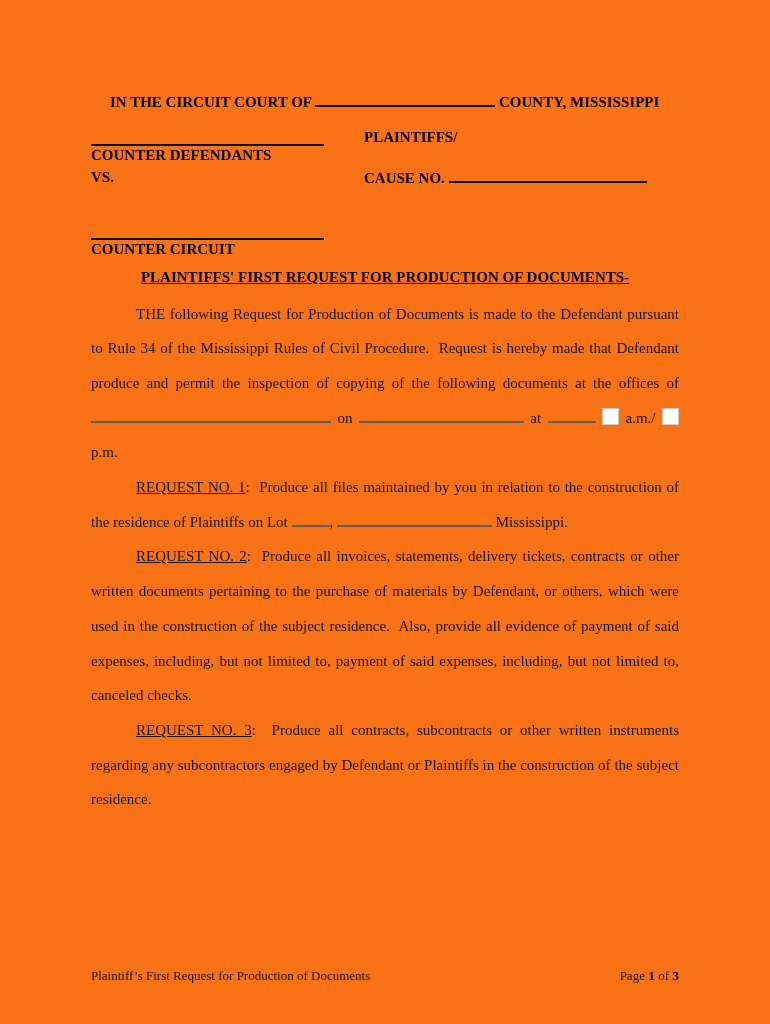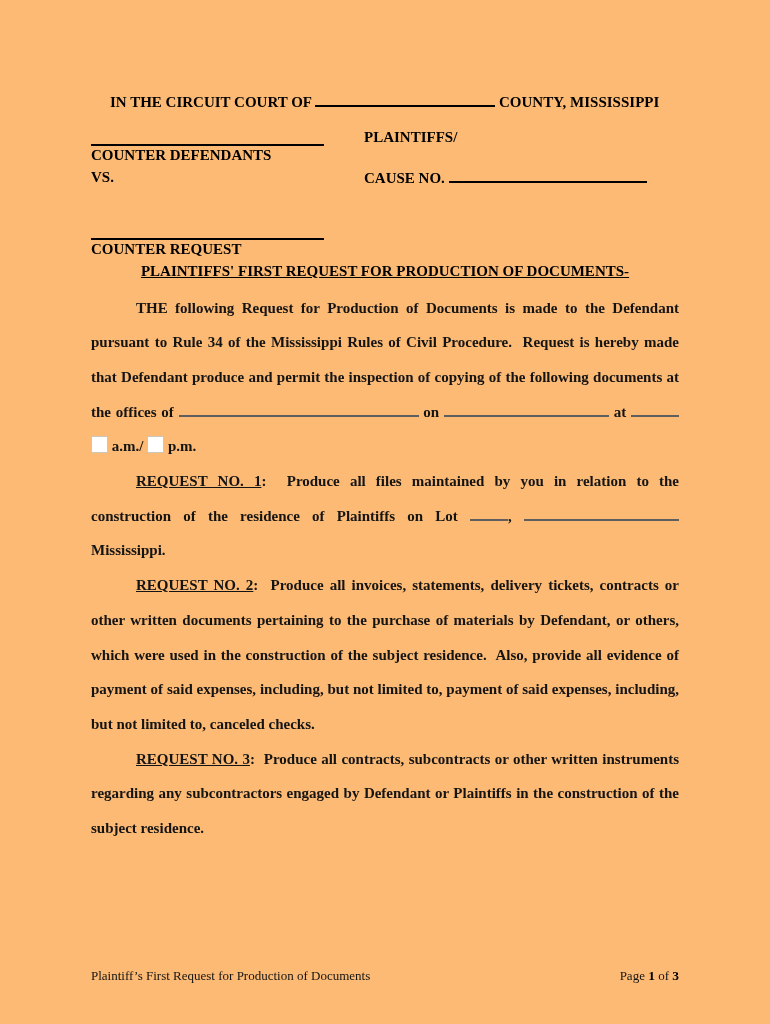--- a/index.html
+++ b/index.html
@@ -1,20 +1,20 @@
 <!DOCTYPE html>
 <html><head>
 <meta charset="utf-8">
 <style>
   html, body { margin: 0; padding: 0; background: #ffffff; }
   .page {
     position: relative;
     width: 770px;
     height: 1024px;
-    background: #fdba74;
+    background: #f97316;
     box-sizing: border-box;
     padding: 93px 91px 0 91px;
     font-family: "Liberation Serif", "DejaVu Serif", serif;
     font-size: 15px;
     color: #141414;
     overflow: hidden;
   }
   
   .court-line {
     font-weight: bold;
@@ -40,34 +40,33 @@
   .cap-line { height: 17.5px; line-height: 17.5px; }
   .party-blank {
     width: 233px;
     height: 15px;
     border-bottom: 2px solid #000;
   }
   .row-parties1 { margin-top: 18px; }
   .row-vs       { margin-top: 5px; }
   .row-parties2 { margin-top: 36px; }
   .doc-title {
-    margin-top: 5px;
+    margin-top: 11px;
     text-align: center;
     font-weight: bold;
     color: #000;
     line-height: 17.5px;
   }
   .doc-title .t-line { text-decoration: underline; }
   
   .body-para {
     margin: 0;
     line-height: 34.7px;
     text-align: justify;
     text-indent: 45px;
-    font-weight: bold;
   }
   .intro-para { margin-top: 10px; }
   .req-label { text-decoration: underline; }
   .fblank {
     display: inline-block;
     border-bottom: 2px solid #5f5f5f;
     height: 12px;
   }
   .w240 { width: 240px; }
   .w165 { width: 165px; }
@@ -120,21 +119,21 @@
     <div class="left">VS.</div>
     <div class="right"><span>CAUSE NO.</span>
       <span class="blank-bold w-cause"></span></div>
   </div>
 
   <div class="cap-row row-parties2">
     <div class="left">
       <div class="cap-line">
           <div class="party-blank"></div>
         </div>
-      <div class="cap-line">COUNTER REQUEST</div>
+      <div class="cap-line">COUNTER CIRCUIT</div>
     </div>
   </div>
 
   <div class="doc-title">
     <div><span class="t-line">PLAINTIFFS' FIRST REQUEST FOR PRODUCTION OF DOCUMENTS-</span></div>
   </div>
 
   <p class="body-para intro-para"><span>THE following Request for Production of Documents is made to the Defendant pursuant to Rule 34 of the Mississippi Rules of Civil Procedure.&nbsp; Request is hereby made that Defendant produce and permit the inspection of copying of the following documents at the offices of</span>
     <span class="fblank w240"></span>
     <span>on</span>

